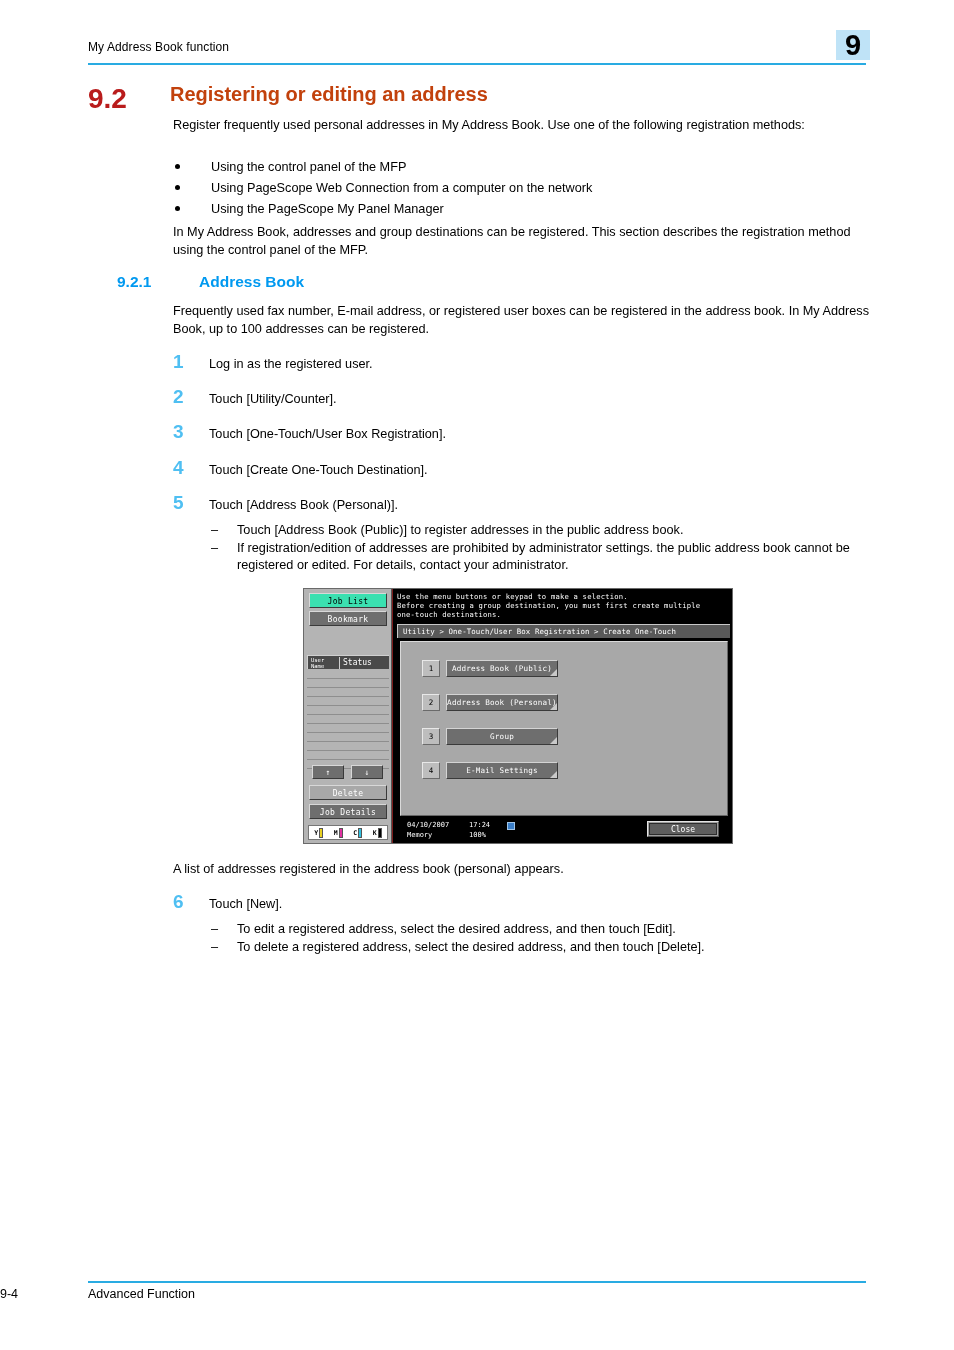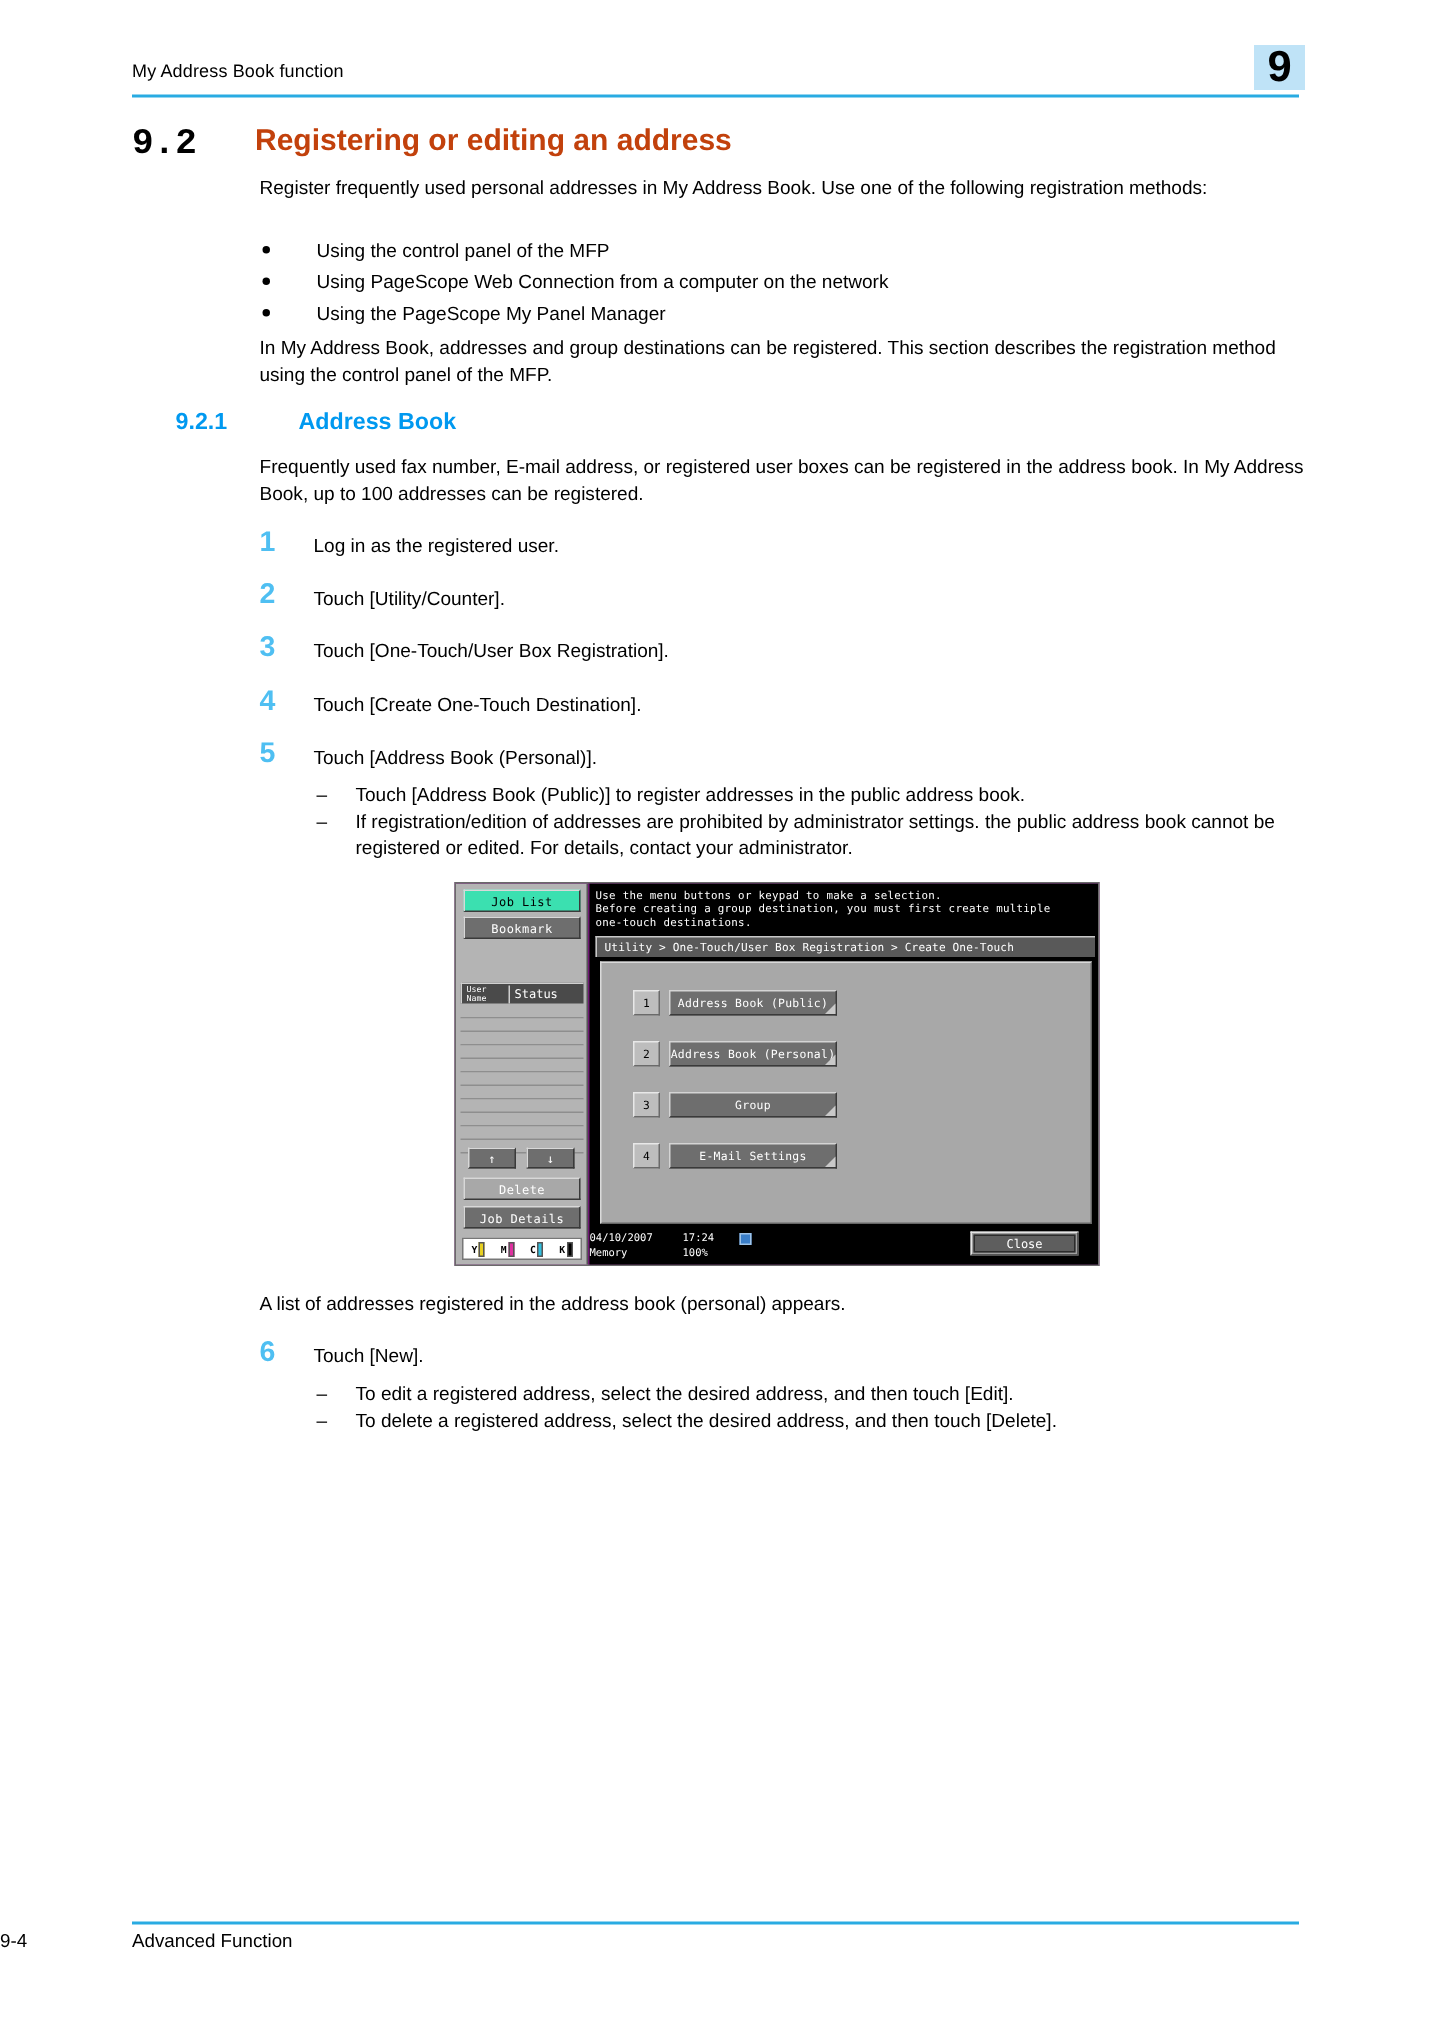--- a/index.html
+++ b/index.html
@@ -69,25 +69,24 @@
   
   .h2-block {
     position: absolute;
     left: 88px;
     top: 83px;
     width: 790px;
   }
   .h2-num {
     display: inline-block;
     width: 82px;
-    font-size: 24px;
+    font-size: 28px;
     font-weight: bold;
-    color: #000000;
+    color: #b91c1c;
     vertical-align: top;
-    font-family: Liberation Mono, monospace;
   }
   .h2-text {
     display: inline-block;
     font-size: 20px;
     font-weight: bold;
     color: #c2410c;
   }
 
   .h3-block {
     position: absolute;
@@ -213,21 +212,21 @@
     font-size: 12.5px;
   }
 
   
   .mfp {
     position: absolute;
     left: 303px;
     top: 588px;
     width: 430px;
     height: 256px;
-    background: #701a75;
+    background: #7f1d1d;
     border: 1px solid #6a6a6a;
     box-sizing: border-box;
     font-family: "DejaVu Sans Mono", monospace;
     overflow: hidden;
   }
 
   
   .mfp-side {
     position: absolute;
     left: 0; top: 0;
@@ -451,21 +450,21 @@
     right: 0;
     bottom: 0;
     width: 0;
     height: 0;
     border-left: 7px solid transparent;
     border-bottom: 7px solid #c9c9c9;
   }
 
   .mfp-status {
     position: absolute;
-    left: 0;
+    left: 14px;
     top: 232px;
     width: 200px;
     color: #fff;
     font-size: 7px;
     line-height: 9.5px;
   }
   .mfp-status .col2 { position: absolute; left: 62px; top: 0; }
   .mfp-status .col2b { position: absolute; left: 62px; top: 9.5px; }
   .mfp-status .icon-sq {
     position: absolute;

